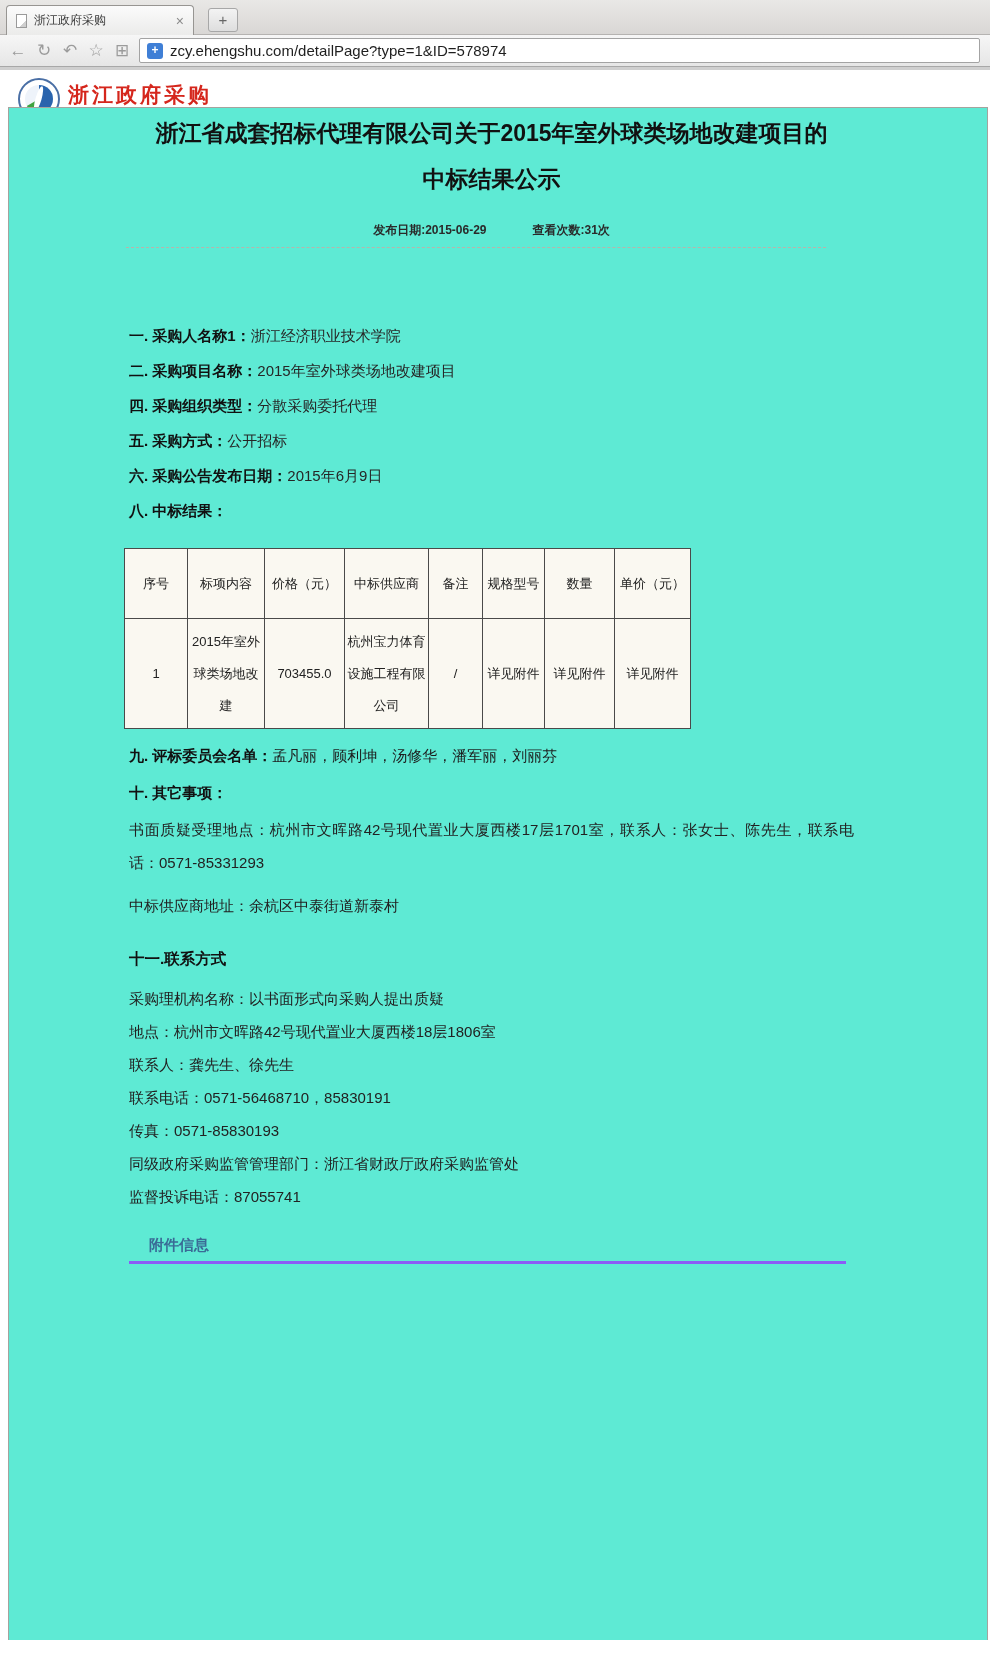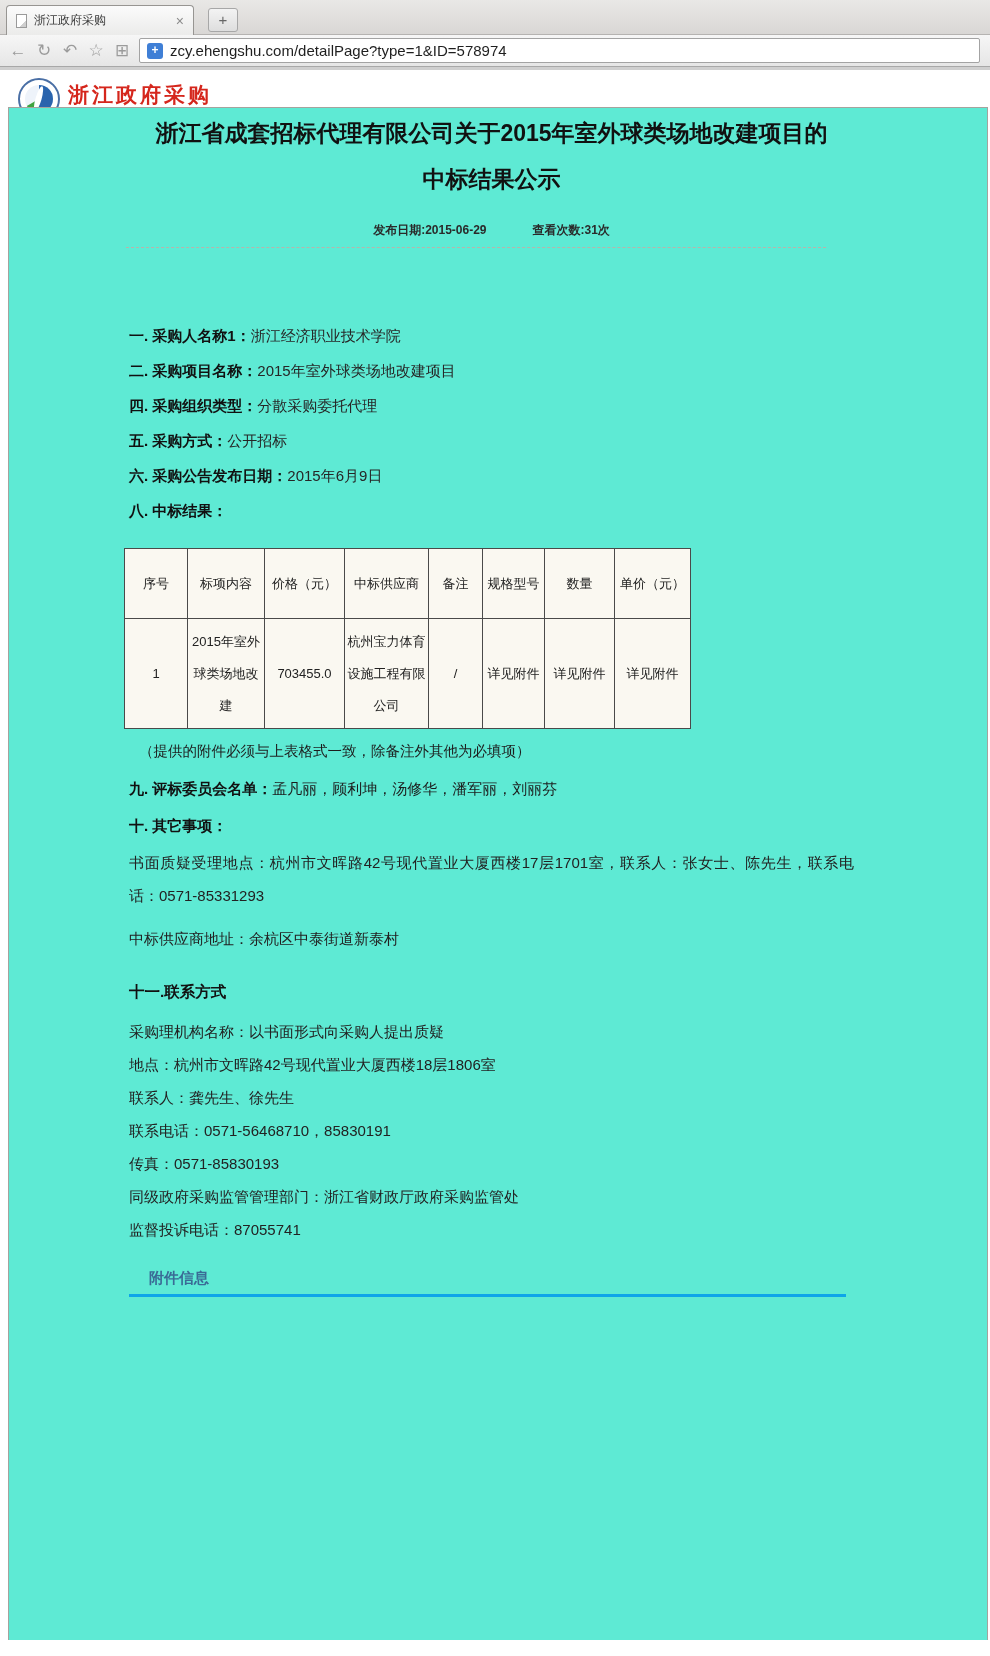--- a/index.html
+++ b/index.html
@@ -55,21 +55,21 @@
   table.bid th { height:70px; line-height:30px; }
   table.bid td { height:110px; line-height:32px; }
 
   .note { margin-top:12px; margin-left:10px; font-size:14.5px; line-height:21px; color:#1d1d1d; }
   .sec { margin-top:16px; font-size:15px; line-height:21px; }
   .sec .lbl { font-weight:bold; color:#111; }
   .para { margin-top:10px; font-size:15px; line-height:33px; text-align:justify; color:#222; }
   .s11-head { margin-top:26px; font-size:15.5px; font-weight:bold; color:#111; line-height:22px; margin-bottom:12px; }
   .cline { font-size:15px; line-height:33px; color:#222; }
 
-  .attach { margin-top:22px; width:717px; border-bottom:3px solid #0ea5e9; padding:0 0 6px 20px; }
+  .attach { margin-top:22px; width:717px; border-bottom:3px solid #8b5cf6; padding:0 0 6px 20px; }
   .attach span { color:#3a6b96; font-weight:bold; font-size:15px; line-height:20px; }
 </style>
 </head>
 <body>
 
 <div class="chrome">
   <div class="tabbar">
     <div class="tab">
       <span class="doc-icon"></span>
       <span class="tab-title">浙江政府采购</span>
@@ -161,21 +161,20 @@
             <td>703455.0</td>
             <td>杭州宝力体育设施工程有限公司</td>
             <td>/</td>
             <td>详见附件</td>
             <td>详见附件</td>
             <td>详见附件</td>
           </tr>
         </tbody>
       </table>
 
-      <div class="note">（提供的附件必须与上表格式一致，除备注外其他为必填项）</div>
 
       <div class="sec">
         <span class="lbl">九. 评标委员会名单：</span><span class="val">孟凡丽，顾利坤，汤修华，潘军丽，刘丽芬</span>
       </div>
 
       <div class="sec">
         <span class="lbl">十. 其它事项：</span>
       </div>
       <div class="para">书面质疑受理地点：杭州市文晖路42号现代置业大厦西楼17层1701室，联系人：张女士、陈先生，联系电话：0571-85331293</div>
       <div class="para">中标供应商地址：余杭区中泰街道新泰村</div>

